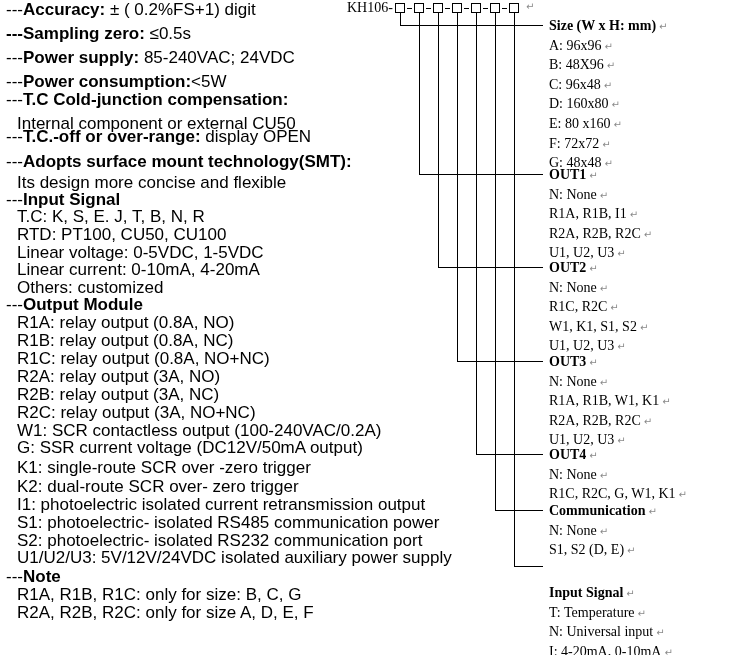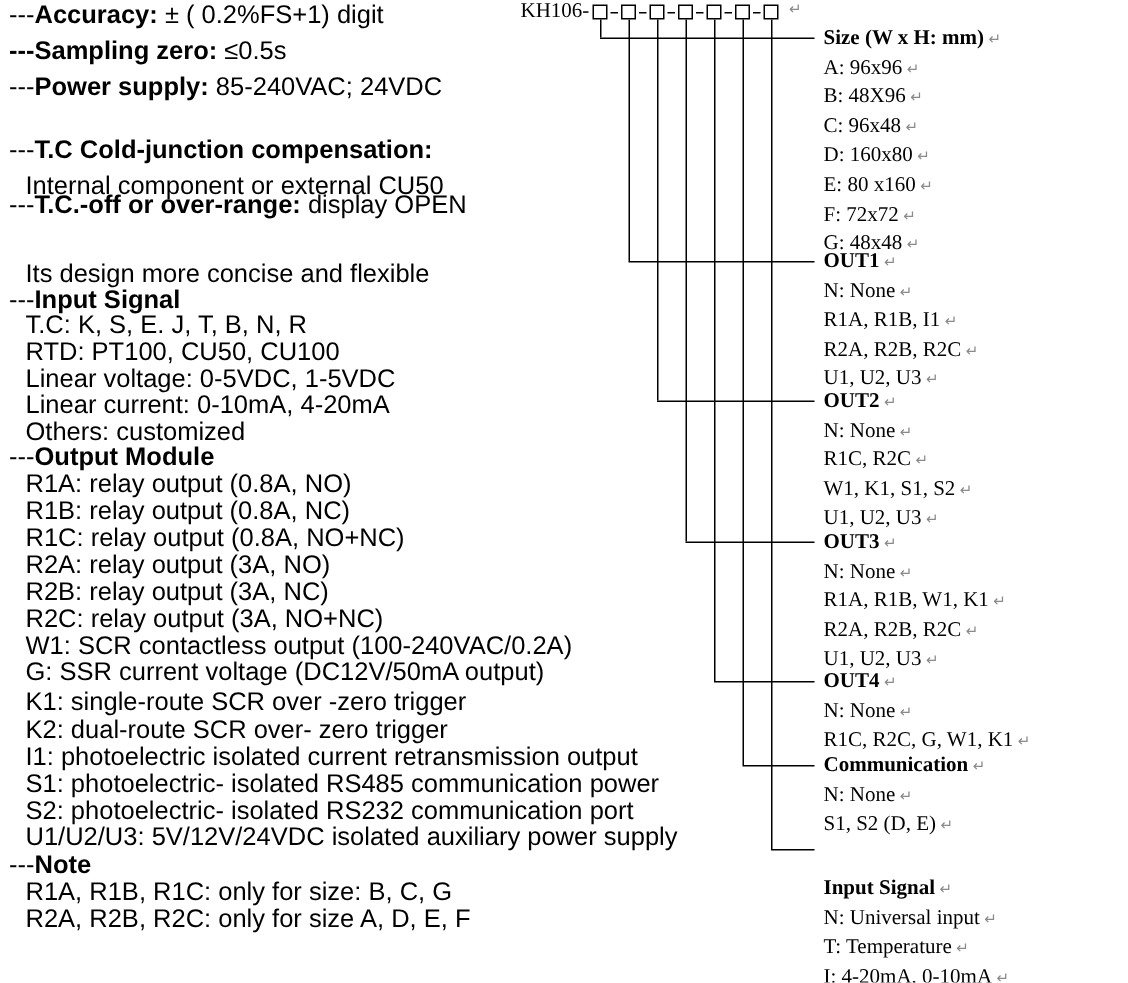--- a/index.html
+++ b/index.html
@@ -32,23 +32,25 @@
   .hline { position:absolute; height:1px; background:#000; }
 </style>
 </head>
 <body>
 
 <div id="canvas">
 
   <div class="ll" style="top:1px"><span>---</span><span class="b">Accuracy:</span><span> ± ( 0.2%FS+1) digit</span></div>
   <div class="ll" style="top:25px"><span></span><span class="b">---Sampling zero:</span><span> ≤0.5s</span></div>
   <div class="ll" style="top:49px"><span>---</span><span class="b">Power supply:</span><span> 85-240VAC; 24VDC</span></div>
+  <div class="ll" style="top:73px"><span>---</span><span class="b">Power consumption:</span><span>&lt;5W</span></div>
   <div class="ll" style="top:91px"><span>---</span><span class="b">T.C Cold-junction compensation:</span><span></span></div>
   <div class="ll i1" style="top:115px"><span>Internal component or external CU50</span></div>
   <div class="ll" style="top:128px"><span>---</span><span class="b">T.C.-off or over-range:</span><span> display OPEN</span></div>
+  <div class="ll" style="top:153px"><span>---</span><span class="b">Adopts surface mount technology(SMT):</span><span></span></div>
   <div class="ll i1" style="top:174px"><span>Its design more concise and flexible</span></div>
   <div class="ll" style="top:191px"><span>---</span><span class="b">Input Signal</span><span></span></div>
   <div class="ll i1" style="top:208px"><span>T.C: K, S, E. J, T, B, N, R</span></div>
   <div class="ll i1" style="top:226px"><span>RTD: PT100, CU50, CU100</span></div>
   <div class="ll i1" style="top:244px"><span>Linear voltage: 0-5VDC, 1-5VDC</span></div>
   <div class="ll i1" style="top:261px"><span>Linear current: 0-10mA, 4-20mA</span></div>
   <div class="ll i1" style="top:279px"><span>Others: customized</span></div>
   <div class="ll" style="top:296px"><span>---</span><span class="b">Output Module</span><span></span></div>
   <div class="ll i1" style="top:314px"><span>R1A: relay output (0.8A, NO)</span></div>
   <div class="ll i1" style="top:332px"><span>R1B: relay output (0.8A, NC)</span></div>
@@ -148,20 +150,20 @@
   <div class="sect" style="top:502px">
     <div><span class="shead">Communication</span><span class="pm">↵</span></div>
     <div>
         <div class="ri"><span>N: None</span><span class="pm">↵</span></div>
         <div class="ri"><span>S1, S2 (D, E)</span><span class="pm">↵</span></div>
       </div>
   </div>
   <div class="sect" style="top:584px">
     <div><span class="shead">Input Signal</span><span class="pm">↵</span></div>
     <div>
+        <div class="ri"><span>T: Temperature</span><span class="pm">↵</span></div>
         <div class="ri"><span>N: Universal input</span><span class="pm">↵</span></div>
-        <div class="ri"><span>T: Temperature</span><span class="pm">↵</span></div>
         <div class="ri"><span>I: 4-20mA, 0-10mA</span><span class="pm">↵</span></div>
         <div class="ri"><span>U: 0-5VDC, 1-5VDC</span><span class="pm">↵</span></div>
       </div>
   </div>
 
 </div>
 
 </body></html>

